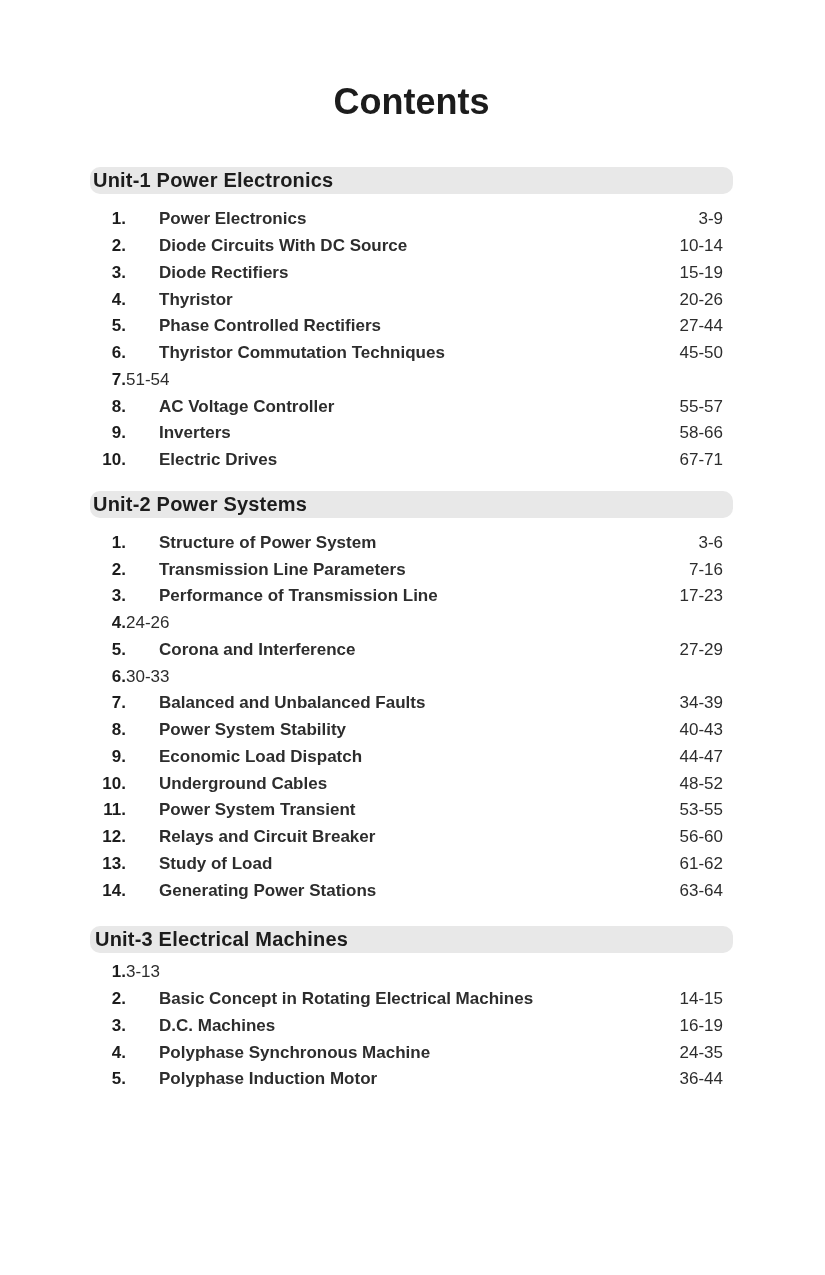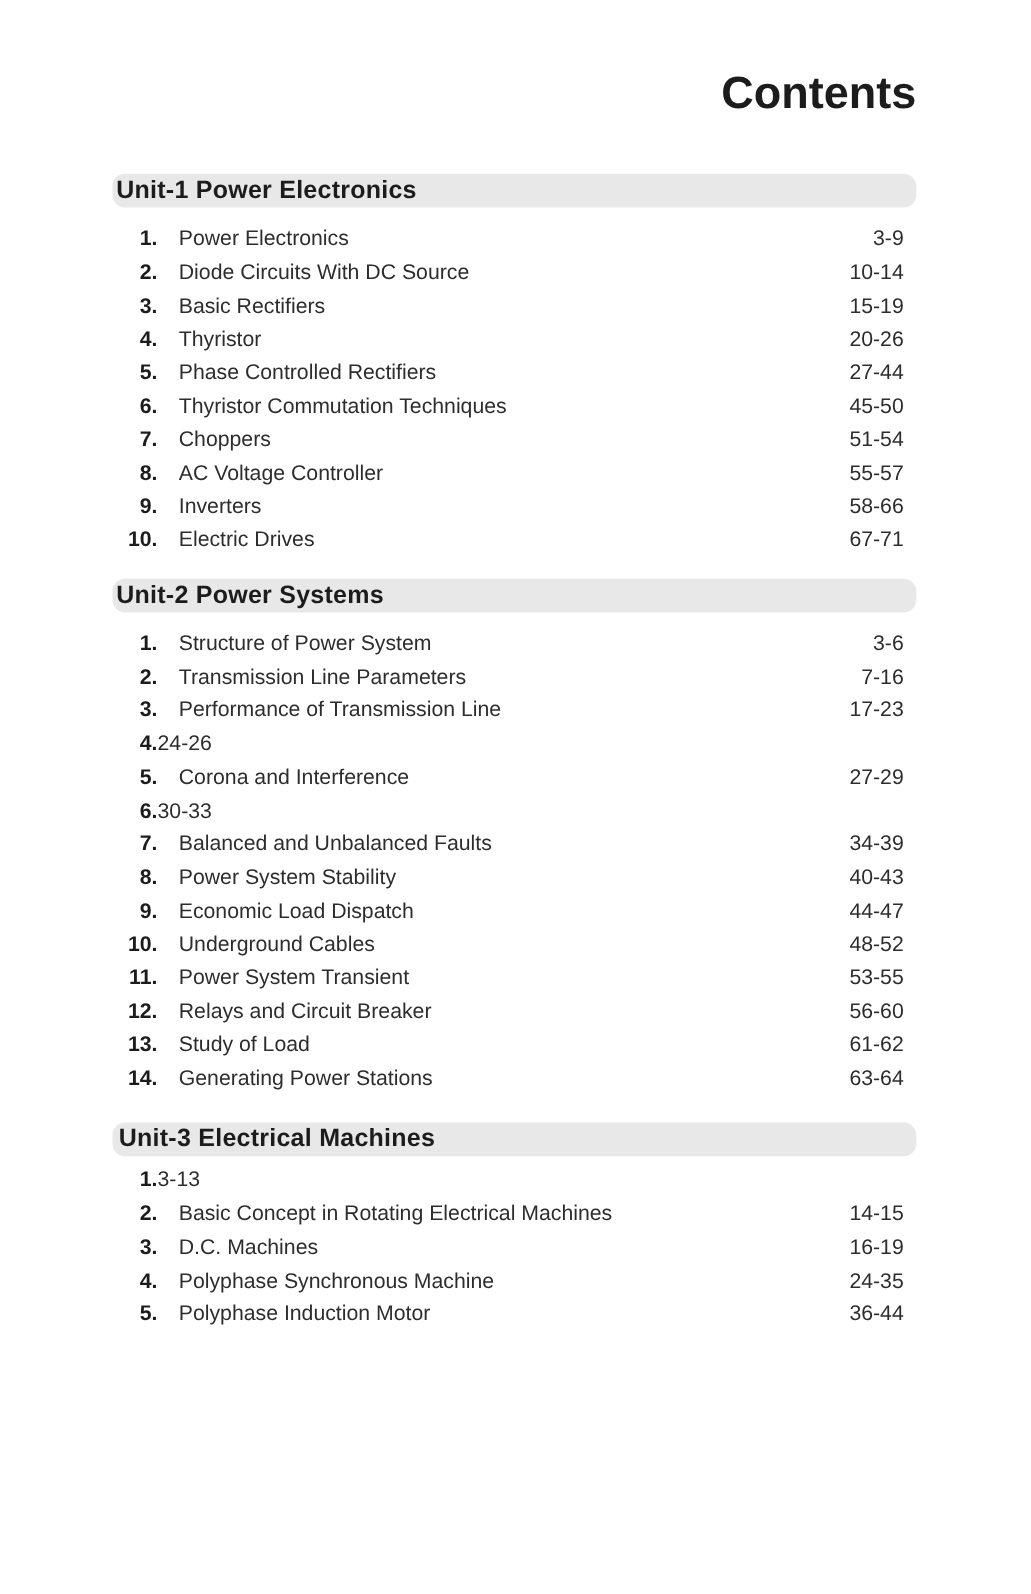--- a/index.html
+++ b/index.html
@@ -9,24 +9,24 @@
     height: 1275px;
     box-sizing: border-box;
     padding: 0 92px 0 90px;
     background: #ffffff;
     font-family: "Liberation Sans", sans-serif;
     color: var(--body-text, #2d2d2d);
     overflow: hidden;
   }
   .doc-title {
     margin: 0;
-    padding-top: 52px;
+    padding-top: 80px;
     height: 44px;
     line-height: 44px;
-    text-align: right;
+    text-align: center;
     font-size: 36px;
     font-weight: bold;
     color: var(--heading-text, #1c1c1c);
   }
   .section:nth-of-type(1) { margin-top: 43px; }
   .section:nth-of-type(2) { margin-top: 17px; }
   .section:nth-of-type(3) { margin-top: 22px; }
   .unit-header {
     background: var(--band, #e8e8e8);
     height: 27px;
@@ -50,23 +50,24 @@
   }
   .num {
     flex: none;
     width: 36px;
     text-align: right;
     font-weight: bold;
     color: var(--heading-text, #1c1c1c);
   }
   .item-title {
     flex: 1;
-    margin-left: 17px;
+    margin-left: 33px;
     white-space: nowrap;
     overflow: hidden;
+    font-weight: bold;
   }
   .pages {
     flex: none;
     text-align: left;
   }
 </style>
 </head>
 <body>
 
 <div class="page">
@@ -82,21 +83,21 @@
   </div>
 
   <div class="row">
     <span class="num">2.</span>
     <span class="item-title">Diode Circuits With DC Source</span>
     <span class="pages">10-14</span>
   </div>
 
   <div class="row">
     <span class="num">3.</span>
-    <span class="item-title">Basic Rectifiers</span>
+    <span class="item-title">Diode Rectifiers</span>
     <span class="pages">15-19</span>
   </div>
 
   <div class="row">
     <span class="num">4.</span>
     <span class="item-title">Thyristor</span>
     <span class="pages">20-26</span>
   </div>
 
   <div class="row">
@@ -106,21 +107,20 @@
   </div>
 
   <div class="row">
     <span class="num">6.</span>
     <span class="item-title">Thyristor Commutation Techniques</span>
     <span class="pages">45-50</span>
   </div>
 
   <div class="row">
     <span class="num">7.</span>
-    <span class="item-title">Choppers</span>
     <span class="pages">51-54</span>
   </div>
 
   <div class="row">
     <span class="num">8.</span>
     <span class="item-title">AC Voltage Controller</span>
     <span class="pages">55-57</span>
   </div>
 
   <div class="row">

